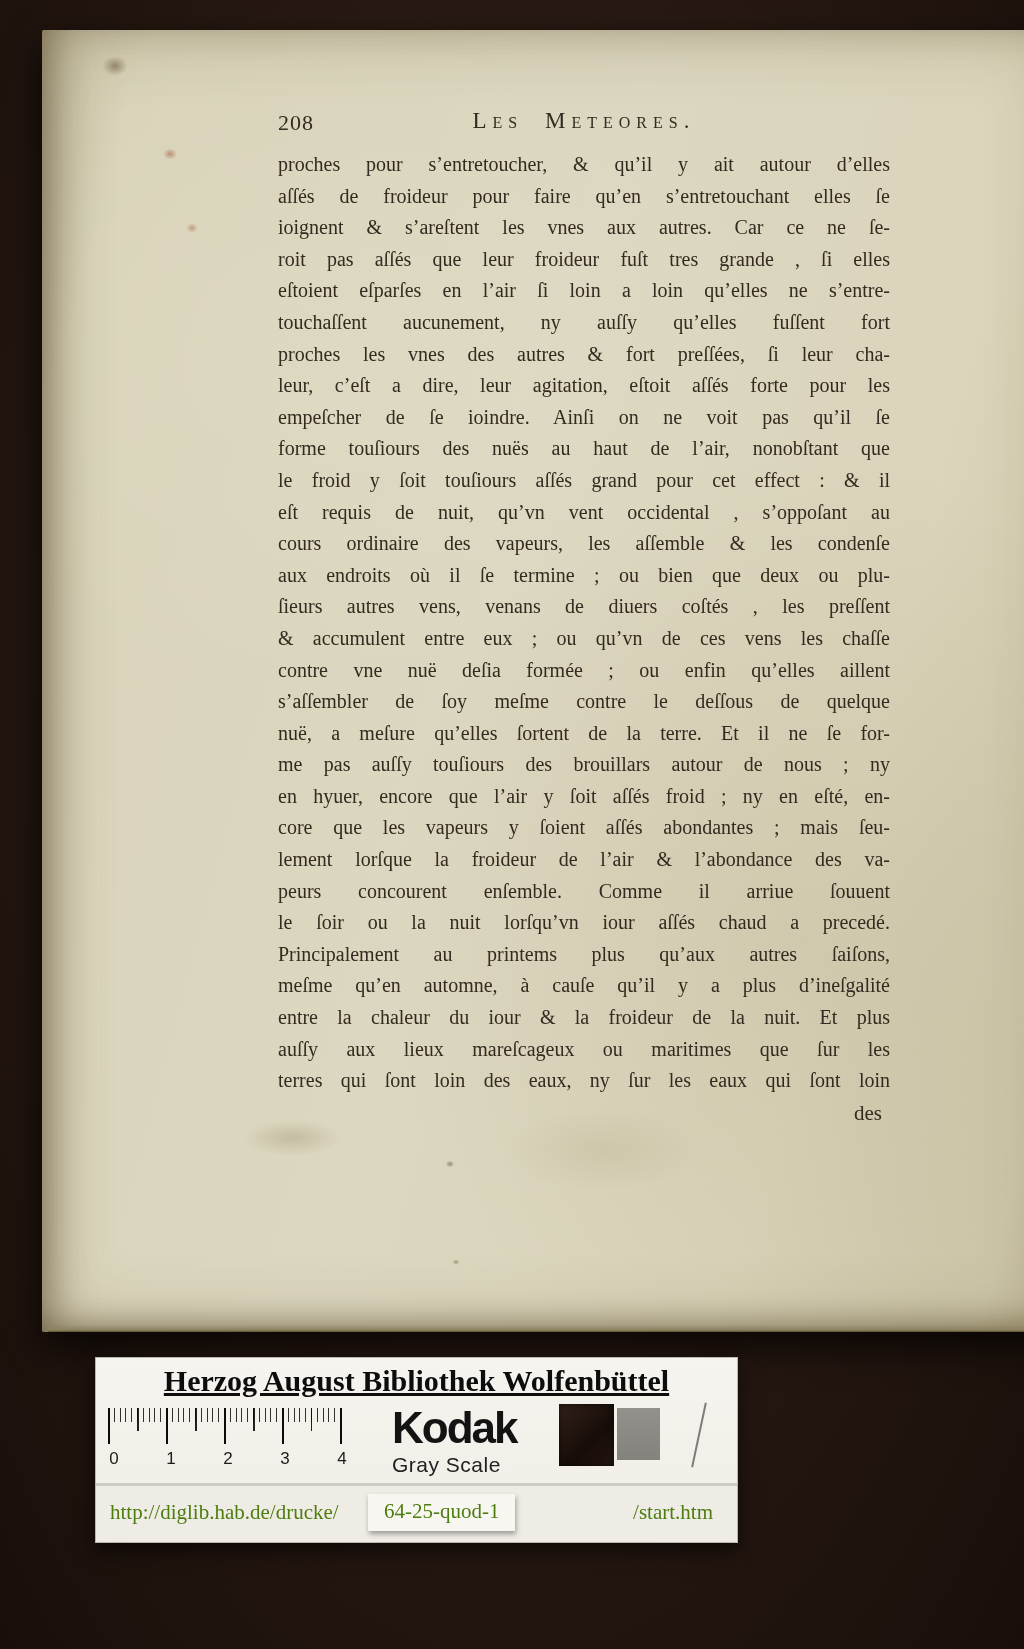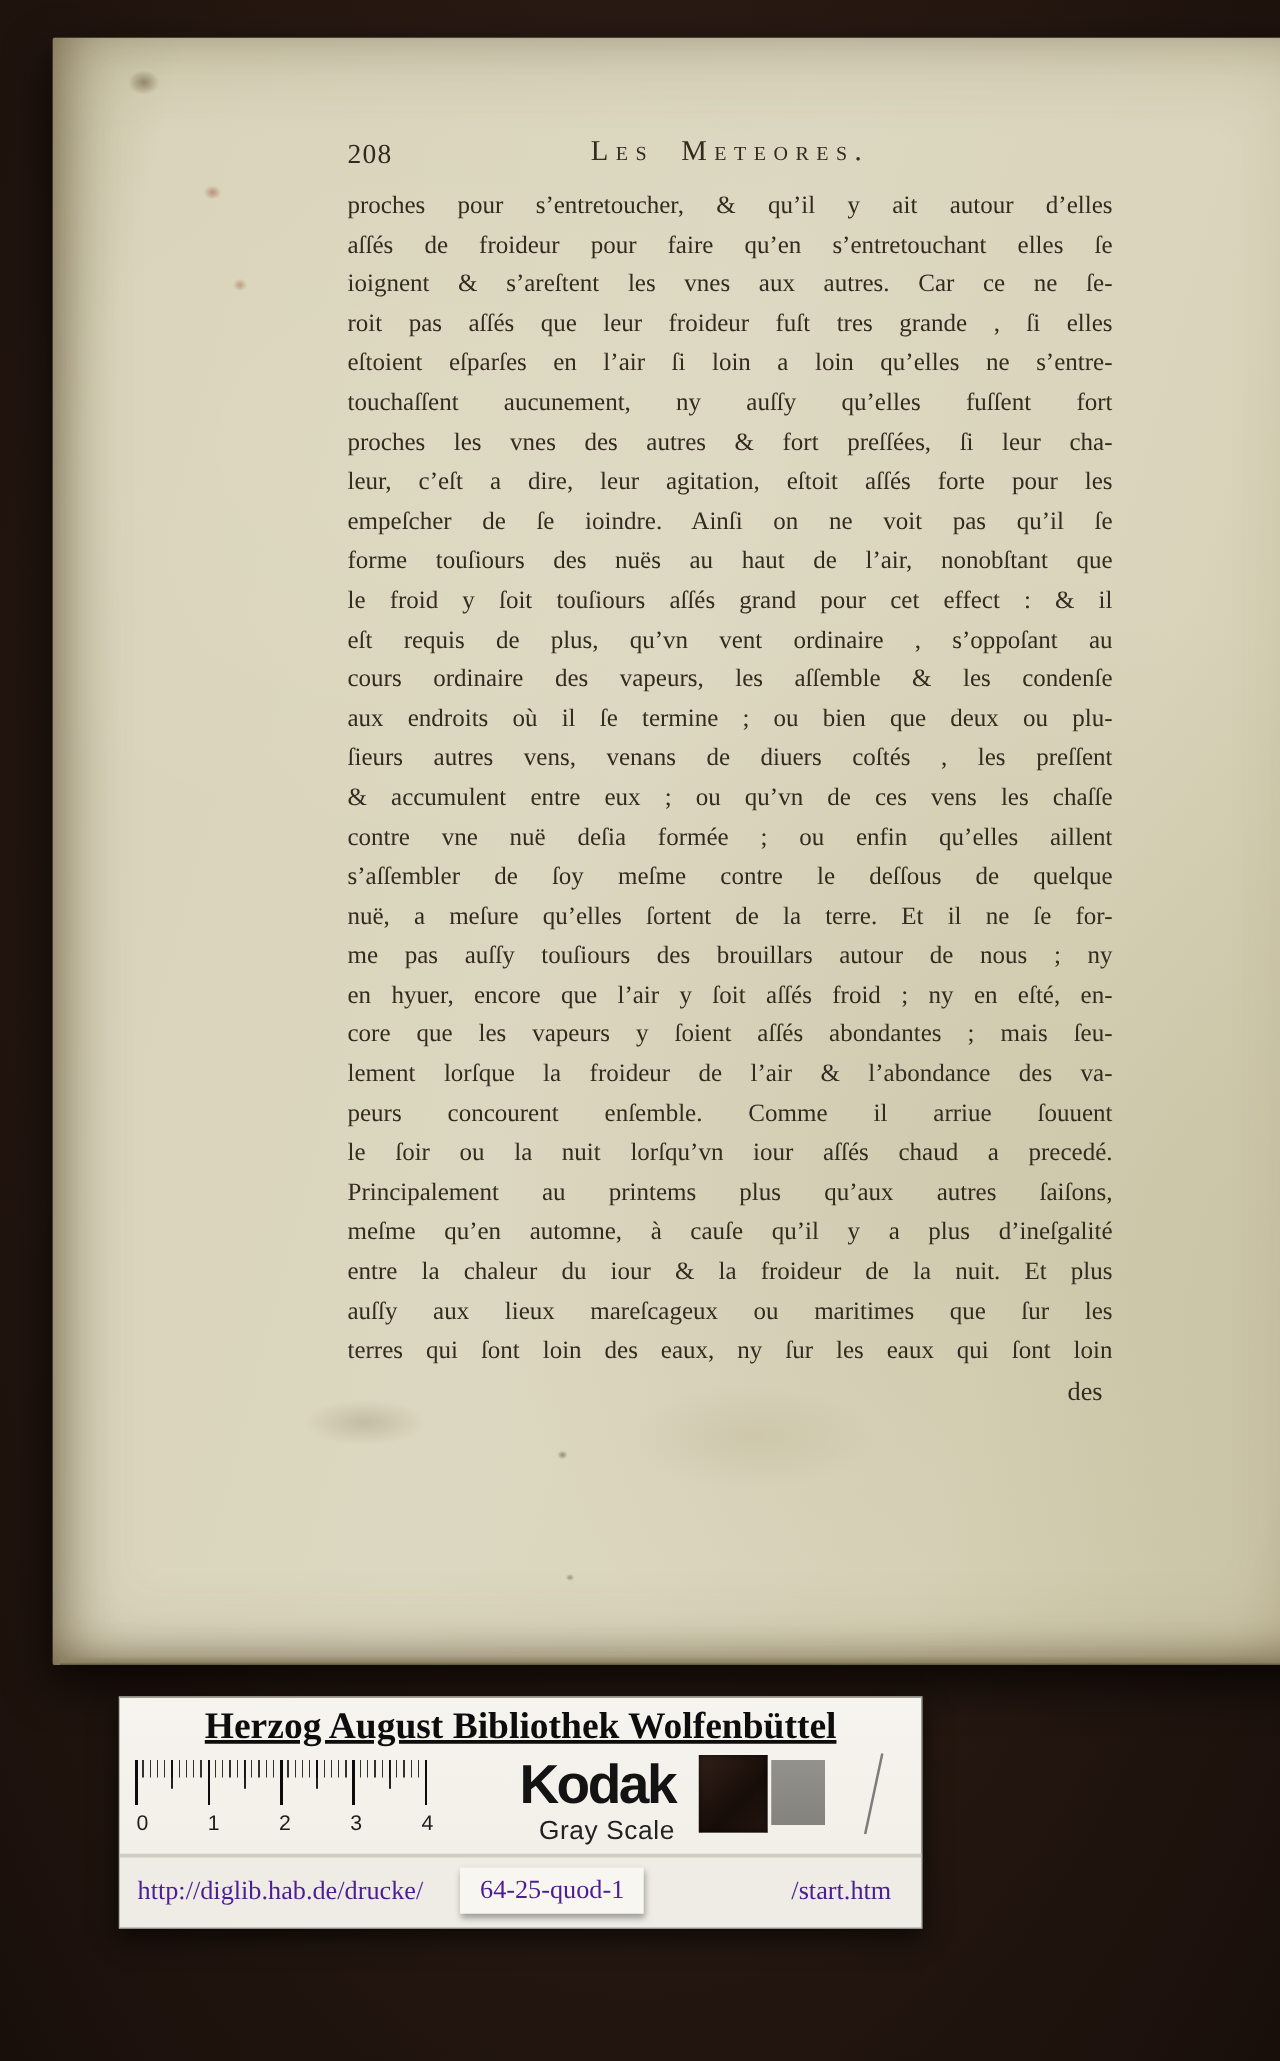--- a/index.html
+++ b/index.html
@@ -128,21 +128,21 @@
     background: repeating-linear-gradient(to right, #0c0c0c 0 2px, transparent 2px 58px);
   }
   .ruler-numbers {
     display: flex; justify-content: space-between;
     width: 240px; margin-top: 5px;
     font-family: "Liberation Sans", sans-serif;
     font-size: 17px; color: #1c1c1c;
   }
   .ruler-numbers span { width: 12px; text-align: center; }
 
-  .kodak-block { position: absolute; left: 286px; top: 6px; width: 158px; text-align: right; }
+  .kodak-block { position: absolute; left: 296px; top: 6px; width: 158px; text-align: left; }
   .kodak-word {
     font-family: "Liberation Sans", sans-serif;
     font-weight: bold; font-size: 44px; line-height: 1;
     letter-spacing: -2px; color: #131313;
   }
   .gray-scale-label {
     font-family: "Liberation Sans", sans-serif;
     font-size: 21px; color: #222; margin-top: 3px; letter-spacing: 0.5px;
   }
 
@@ -161,21 +161,21 @@
     width: 2px; height: 66px;
     background: rgba(95,95,95,0.8);
     transform: rotate(12deg);
   }
 
   .label-url-row {
     position: absolute; left: 0; right: 0; bottom: 0; height: 56px;
     background: #eeece4;
     border-top: 3px solid #cfccc2;
     font-family: "Liberation Serif", serif;
-    color: #4c1d95;
+    color: #4d7c0f;
   }
   .url-prefix { position: absolute; left: 14px; top: 14px; font-size: 21px; }
   .shelfmark {
     position: absolute; left: 272px; top: 8px;
     padding: 5px 16px 7px;
     background: #f8f6f0;
     box-shadow: 1px 3px 5px rgba(0,0,0,0.35);
     font-size: 21px;
   }
   .url-suffix { position: absolute; right: 24px; top: 14px; font-size: 21px; }
@@ -200,21 +200,21 @@
           <div class="line">aſſés de froideur pour faire qu’en s’entretouchant elles ſe</div>
           <div class="line">ioignent &amp; s’areſtent les vnes aux autres. Car ce ne ſe-</div>
           <div class="line">roit pas aſſés que leur froideur fuſt tres grande , ſi elles</div>
           <div class="line">eſtoient eſparſes en l’air ſi loin a loin qu’elles ne s’entre-</div>
           <div class="line">touchaſſent aucunement, ny auſſy qu’elles fuſſent fort</div>
           <div class="line">proches les vnes des autres &amp; fort preſſées, ſi leur cha-</div>
           <div class="line">leur, c’eſt a dire, leur agitation, eſtoit aſſés forte pour les</div>
           <div class="line">empeſcher de ſe ioindre. Ainſi on ne voit pas qu’il ſe</div>
           <div class="line">forme touſiours des nuës au haut de l’air, nonobſtant que</div>
           <div class="line">le froid y ſoit touſiours aſſés grand pour cet effect : &amp; il</div>
-          <div class="line">eſt requis de plus, qu’vn vent ordinaire , s’oppoſant au</div>
+          <div class="line">eſt requis de nuit, qu’vn vent occidental , s’oppoſant au</div>
           <div class="line">cours ordinaire des vapeurs, les aſſemble &amp; les condenſe</div>
           <div class="line">aux endroits où il ſe termine ; ou bien que deux ou plu-</div>
           <div class="line">ſieurs autres vens, venans de diuers coſtés , les preſſent</div>
           <div class="line">&amp; accumulent entre eux ; ou qu’vn de ces vens les chaſſe</div>
           <div class="line">contre vne nuë deſia formée ; ou enfin qu’elles aillent</div>
           <div class="line">s’aſſembler de ſoy meſme contre le deſſous de quelque</div>
           <div class="line">nuë, a meſure qu’elles ſortent de la terre. Et il ne ſe for-</div>
           <div class="line">me pas auſſy touſiours des brouillars autour de nous ; ny</div>
           <div class="line">en hyuer, encore que l’air y ſoit aſſés froid ; ny en eſté, en-</div>
           <div class="line">core que les vapeurs y ſoient aſſés abondantes ; mais ſeu-</div>

